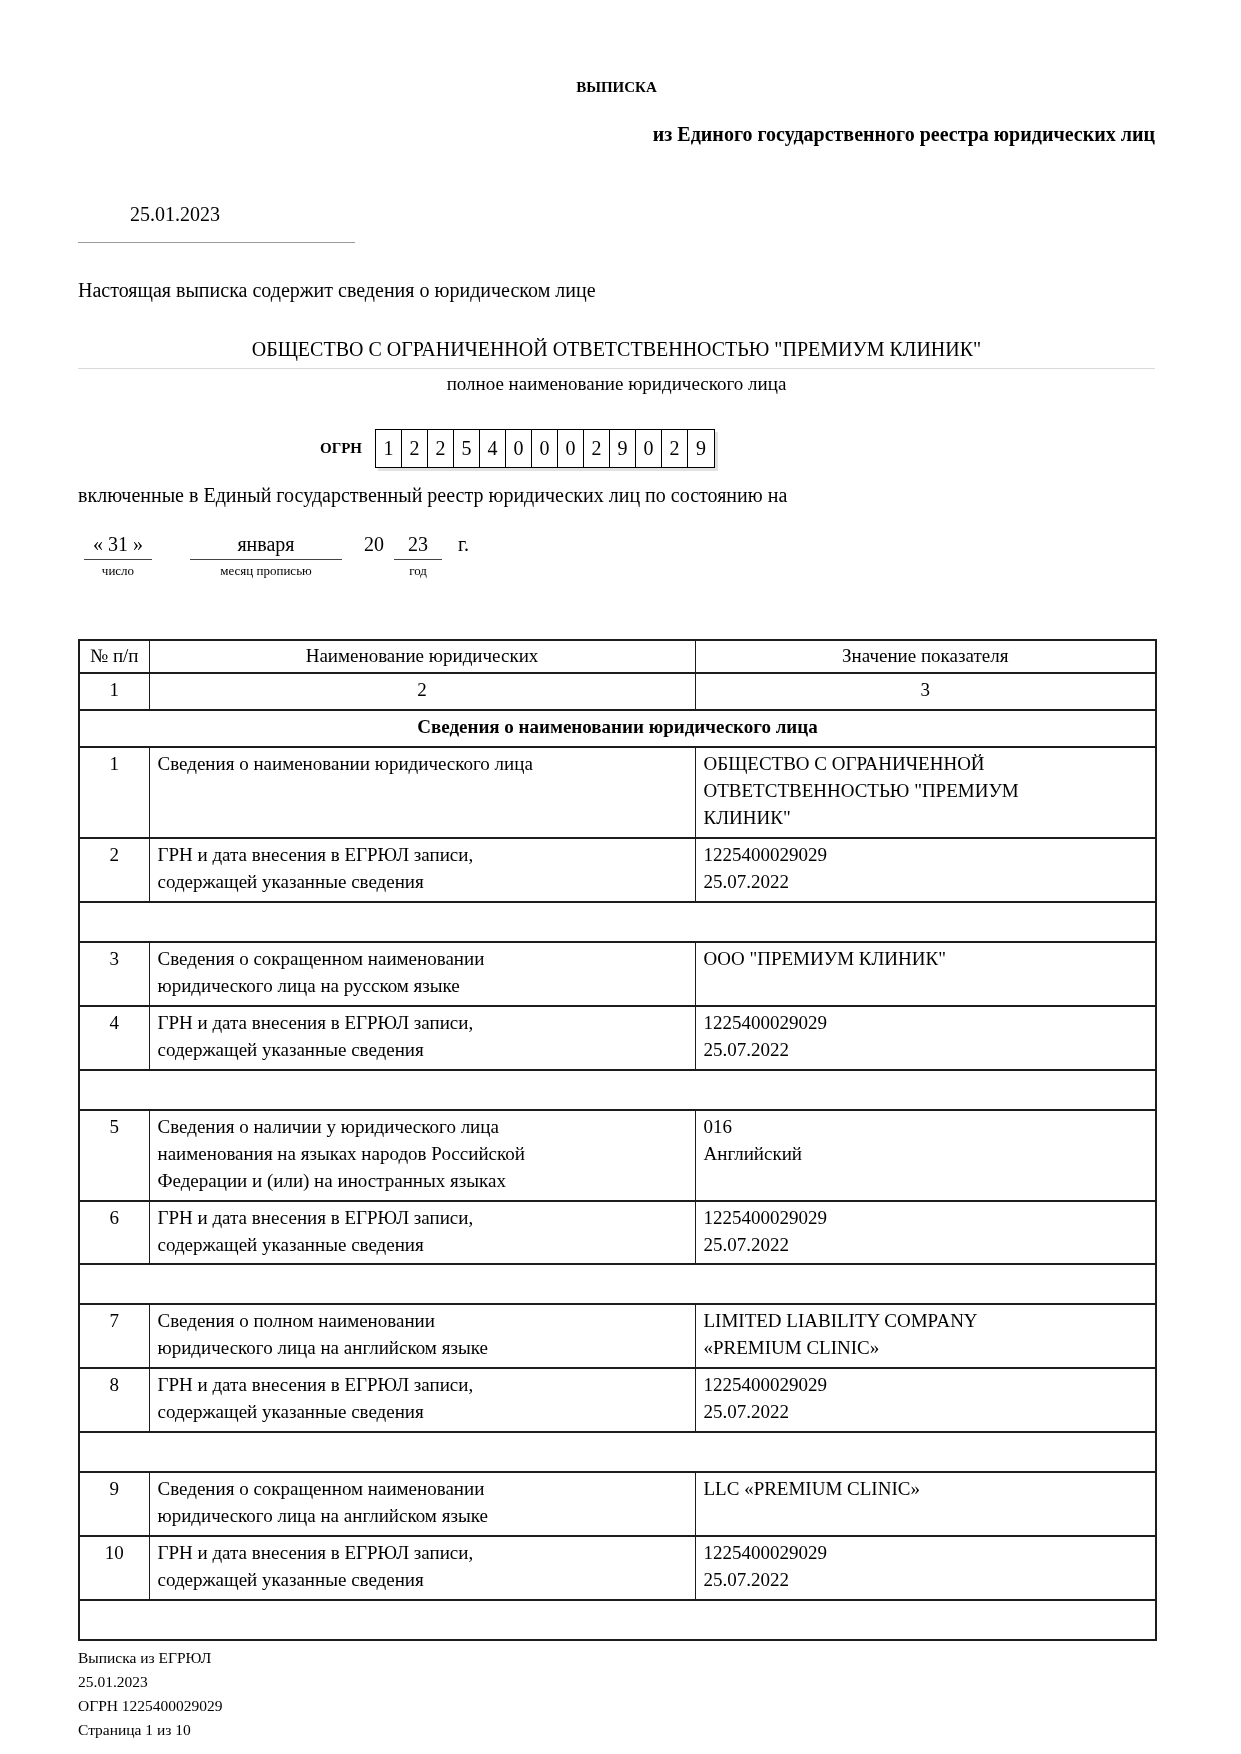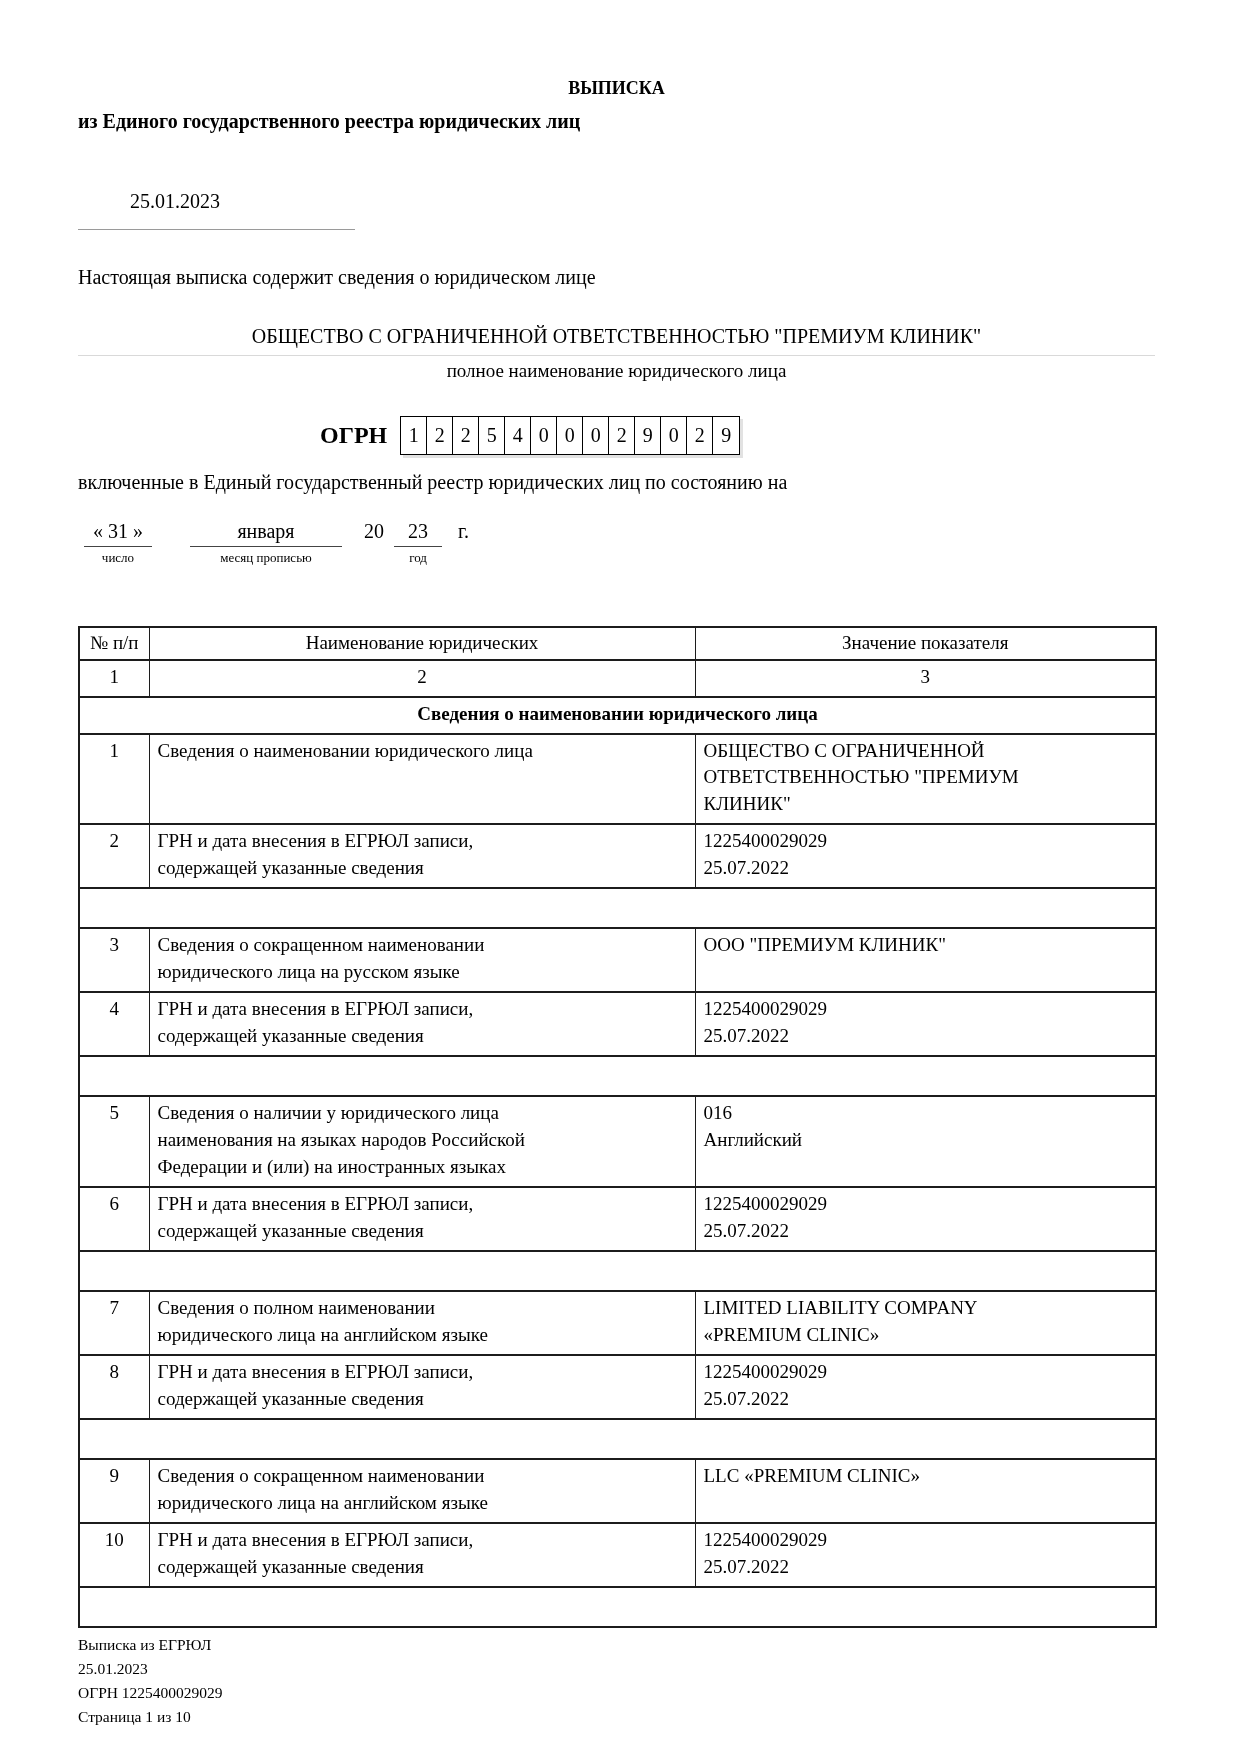--- a/index.html
+++ b/index.html
@@ -7,35 +7,35 @@
     width: 1241px;
     height: 1754px;
     background: #ffffff;
     color: #000;
     font-family: "Liberation Serif", "DejaVu Serif", serif;
     box-sizing: border-box;
     overflow: hidden;
   }
   .page { padding: 78px 86px 0 78px; box-sizing: border-box; }
 
-  .doc-title { text-align: center; font-weight: bold; font-size: 18px; line-height: 1.2; }
-  .doc-subtitle { text-align: left; font-weight: bold; font-size: 20px; line-height: 1.3; margin-top: 8px; }
+  .doc-title { text-align: center; font-weight: bold; font-size: 15px; line-height: 1.2; }
+  .doc-subtitle { text-align: right; font-weight: bold; font-size: 20px; line-height: 1.3; margin-top: 25px; }
 
   .date-block { margin-top: 56px; }
   .formation-date { font-size: 20px; margin-left: 52px; }
   .date-rule { width: 277px; border-bottom: 1px solid #9a9a9a; margin-top: 16px; }
   .date-label { font-size: 13px; margin-left: 7px; margin-top: 3px; }
 
   .intro-text { font-size: 20px; margin-top: 36px; }
 
   .company-name { text-align: center; font-size: 20px; margin-top: 36px; padding-bottom: 7px; border-bottom: 1px solid #d9d9d9; }
   .company-label { text-align: center; font-size: 19px; margin-top: 4px; }
 
   .ogrn-row { margin-top: 34px; margin-left: 242px; display: flex; align-items: center; }
-  .ogrn-label { font-weight: bold; font-size: 24px; margin-right: 13px; }
+  .ogrn-label { font-weight: bold; font-size: 15px; margin-right: 13px; }
   .ogrn-boxes { display: flex; border: 1px solid #000; background: #fff; box-shadow: 3px 3px 0 #e2e2e2; }
   .ogrn-digit {
     width: 26px; height: 37px; box-sizing: border-box;
     border-right: 1px solid #000;
     display: flex; align-items: center; justify-content: center;
     font-size: 20px;
   }
   .ogrn-digit:last-child { border-right: none; }
 
   .included-text { font-size: 20px; margin-top: 16px; }

